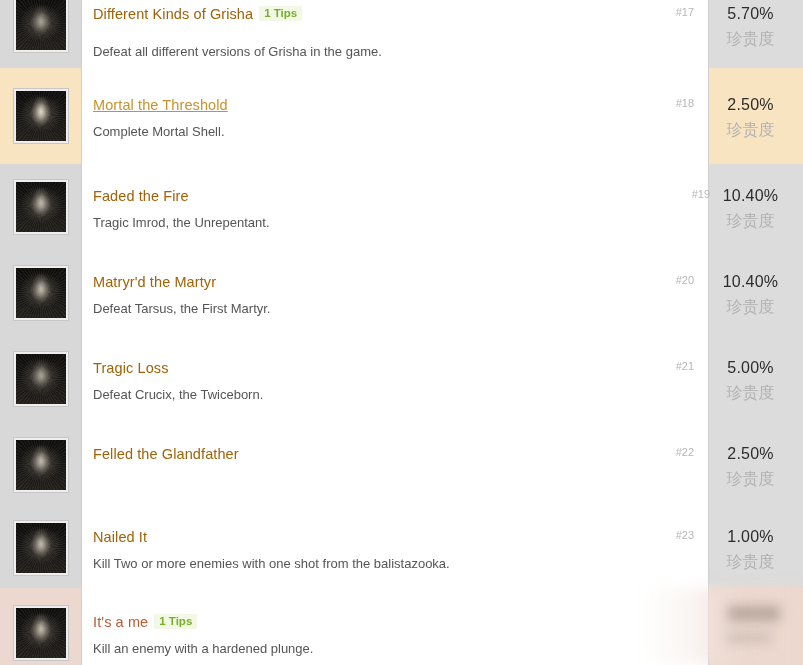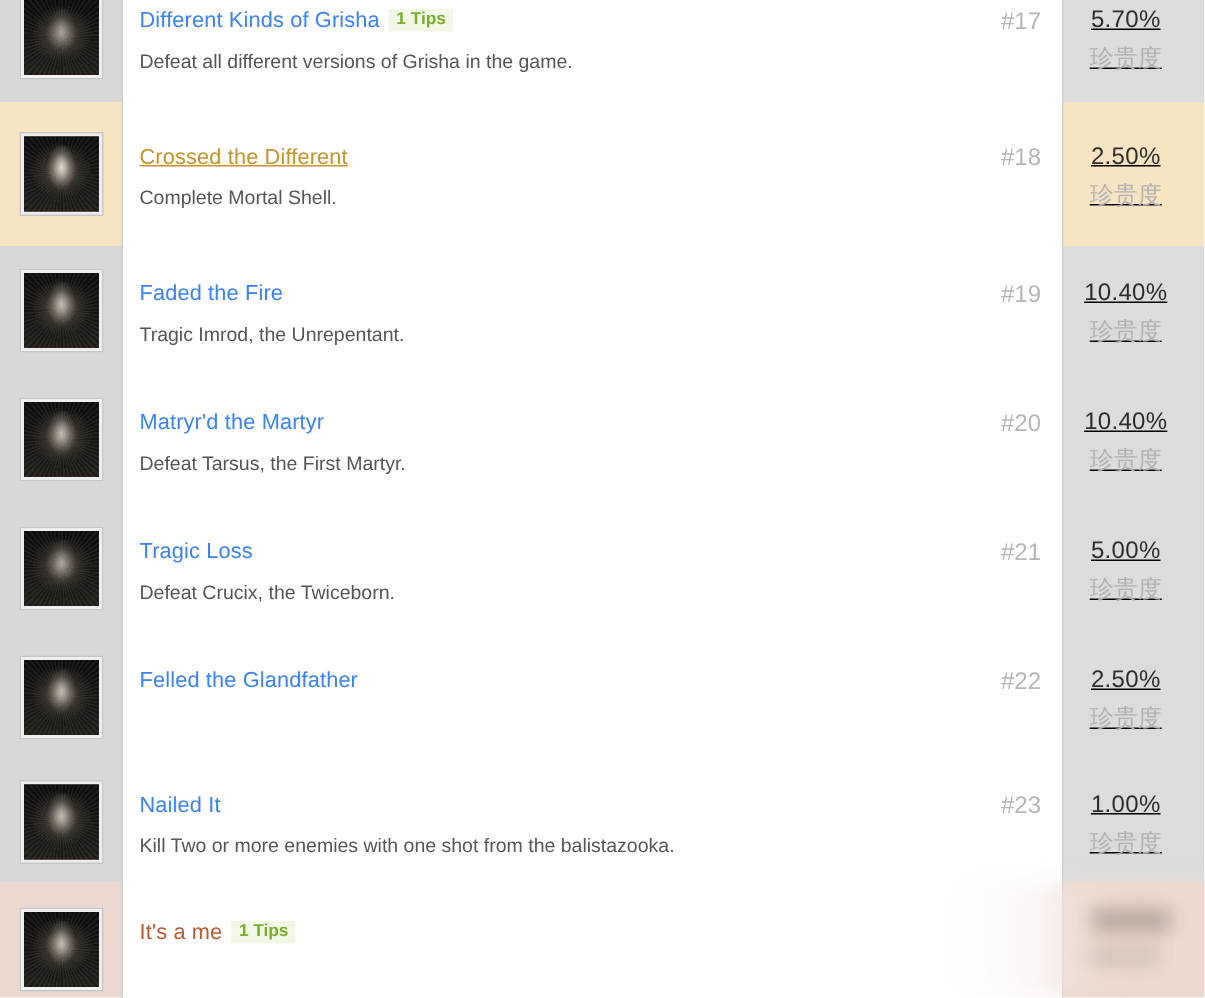--- a/index.html
+++ b/index.html
@@ -109,21 +109,21 @@
   .title-line {
     position: absolute;
     left: 11px;
     right: 14px;
     white-space: nowrap;
   }
   .ach-title {
     font-size: 14.5px;
     letter-spacing: 0.1px;
   }
-  .ach-title.locked { color: #3b82f6; }
+  .ach-title.locked { color: #a16207; }
   .ach-title.link {
     color: #c8922c;
     text-decoration: underline;
     cursor: pointer;
   }
   .ach-title.warn { color: #bb5a33; }
 
   .tips-badge {
     display: inline-block;
     margin-left: 6px;
@@ -132,39 +132,38 @@
     font-weight: bold;
     color: #78ad2e;
     background: #f3f8e6;
     vertical-align: 2px;
   }
 
   .ach-index {
     position: absolute;
     right: 0;
     top: 1px;
-    font-size: 16px;
+    font-size: 11px;
     color: #b6b6b6;
   }
 
   .ach-desc {
     position: absolute;
     left: 11px;
     right: 14px;
     font-size: 13px;
     color: #555555;
     white-space: nowrap;
   }
 
   .rarity-cell {
     position: absolute;
     left: 708px;
     width: 85px;
     text-align: center;
-    text-decoration: underline;
   }
   .rarity-pct {
     font-size: 16px;
     color: #2c2c2c;
     letter-spacing: 0.2px;
   }
   .rarity-label {
     margin-top: 6px;
     font-size: 16px;
     color: #b1b1b1;
@@ -260,49 +259,49 @@
 
   <div id="rows">
       <div class="row" style="top: -18px; height: 86px;">
         <div class="thumb-cell" style="top: 0px; height: 86px;">
           <div class="thumb-frame">
             <div class="thumb-img t-dim"></div>
           </div>
         </div>
         <div class="main-cell" style="top: 0px; height: 86px;">
           <div class="title-line" style="top: 23px;"><span class="ach-title locked">Different Kinds of Grisha</span><span class="tips-badge">1 Tips</span><span class="ach-index">#17</span></div>
-          <div class="ach-desc" style="top: 51px;">Defeat all different versions of Grisha in the game.</div>
+          <div class="ach-desc" style="top: 62px;">Defeat all different versions of Grisha in the game.</div>
         </div>
         <div class="rarity-cell" style="top: 23px;">
           <div class="rarity-pct">5.70%</div>
           <div class="rarity-label">珍贵度</div>
         </div>
       </div>
       <div class="row" style="top: 68px; height: 96px;">
         <div class="thumb-cell" style="top: 0px; height: 96px;">
           <div class="thumb-frame">
             <div class="thumb-img t-bright"></div>
           </div>
         </div>
         <div class="main-cell" style="top: 0px; height: 96px;">
-          <div class="title-line" style="top: 28px;"><span class="ach-title link">Crossed the Different</span><span class="ach-index">#18</span></div>
+          <div class="title-line" style="top: 28px;"><span class="ach-title link">Mortal the Threshold</span><span class="ach-index">#18</span></div>
           <div class="ach-desc" style="top: 56px;">Complete Mortal Shell.</div>
         </div>
         <div class="rarity-cell" style="top: 28px;">
           <div class="rarity-pct">2.50%</div>
           <div class="rarity-label">珍贵度</div>
         </div>
       </div>
       <div class="row" style="top: 164px; height: 86px;">
         <div class="thumb-cell" style="top: 0px; height: 86px;">
           <div class="thumb-frame">
             <div class="thumb-img t-mid"></div>
           </div>
         </div>
-        <div class="main-cell" style="top: 0px; height: 86px;">
+        <div class="main-cell" style="top: 0px; height: 86px; padding-left: 16px;">
           <div class="title-line" style="top: 23px;"><span class="ach-title locked">Faded the Fire</span><span class="ach-index">#19</span></div>
           <div class="ach-desc" style="top: 51px;">Tragic Imrod, the Unrepentant.</div>
         </div>
         <div class="rarity-cell" style="top: 23px;">
           <div class="rarity-pct">10.40%</div>
           <div class="rarity-label">珍贵度</div>
         </div>
       </div>
       <div class="row" style="top: 250px; height: 86px;">
         <div class="thumb-cell" style="top: 0px; height: 86px;">
@@ -364,20 +363,21 @@
         </div>
       </div>
       <div class="row" style="top: 588px; height: 90px;">
         <div class="thumb-cell" style="top: 0px; height: 90px;">
           <div class="thumb-frame">
             <div class="thumb-img t-mid"></div>
           </div>
         </div>
         <div class="main-cell" style="top: 0px; height: 90px;">
           <div class="title-line" style="top: 25px;"><span class="ach-title warn">It's a me</span><span class="tips-badge">1 Tips</span></div>
+          <div class="ach-desc" style="top: 53px;">Kill an enemy with a hardened plunge.</div>
         </div>
         <div class="rarity-cell" style="top: 25px;">
           <div class="rarity-pct"></div>
           <div class="rarity-label"></div>
         </div>
       </div>
     </div>
 
   <div class="blur-overlay"></div>
   <div class="blur-ghost"></div>

